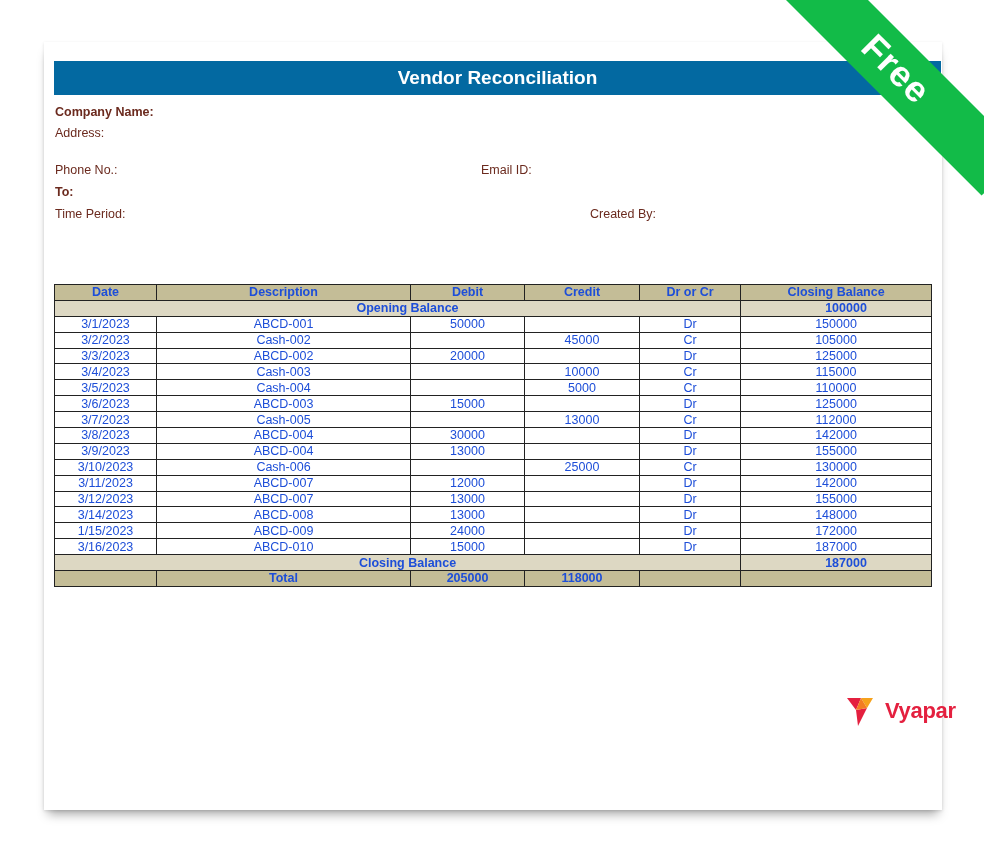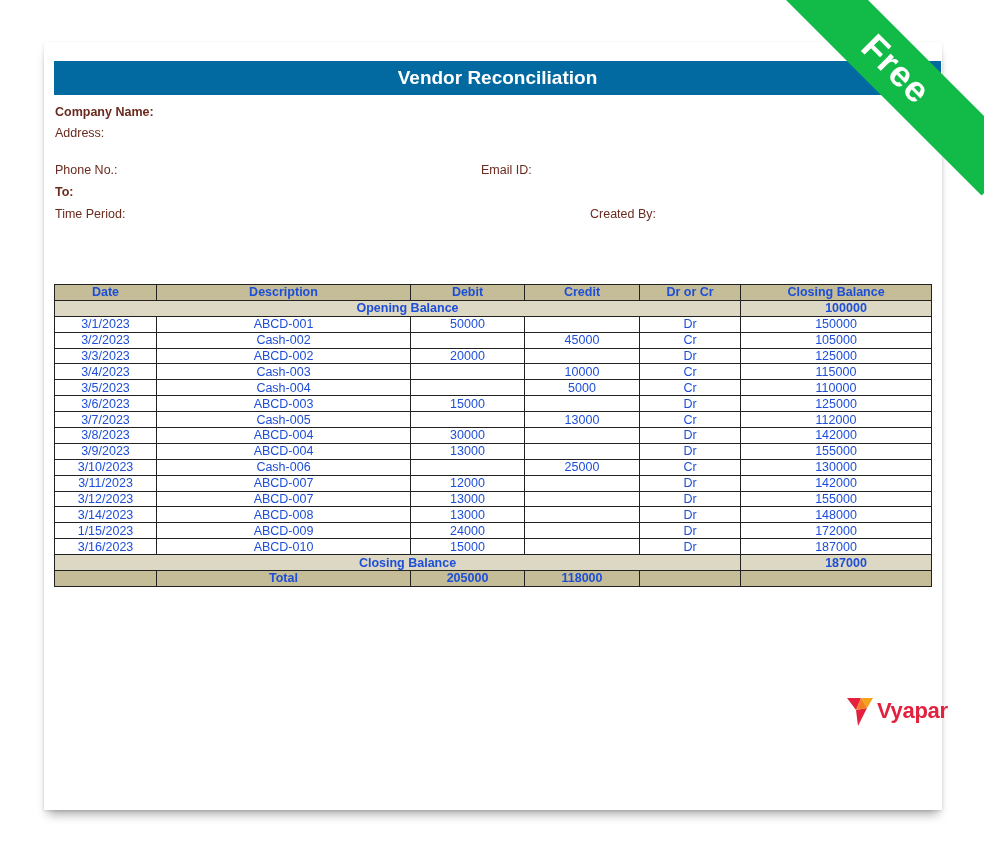--- a/index.html
+++ b/index.html
@@ -27,21 +27,21 @@
   tr.total td { background: #c4bd97; font-weight: bold; }
   table { border: 1.5px solid #222; }
 
   .ribbon-clip { position: absolute; right: 0; top: 0; width: 200px; height: 200px; overflow: hidden; pointer-events: none; }
   .ribbon {
     position: absolute; right: -62px; top: 40px; width: 300px; height: 58px;
     background: #12bb48; color: #ffffff; transform: rotate(45deg);
     font-size: 36px; font-weight: bold; text-align: center; line-height: 58px; letter-spacing: 1px;
   }
 
-  .logo { position: absolute; left: 803px; top: 654px; display: flex; align-items: center; gap: 4px; }
+  .logo { position: absolute; left: 803px; top: 654px; display: flex; align-items: center; gap: 12px; }
   .logo-text { font-size: 22px; font-weight: bold; color: #e4203f; letter-spacing: -0.3px; }
 </style>
 </head>
 <body>
 
 <div class="page">
   <div class="title-bar">Vendor Reconciliation</div>
 
   <div class="field bold" style="left:11px; top:63px;">Company Name:</div>
   <div class="field" style="left:11px; top:84px;">Address:</div>

